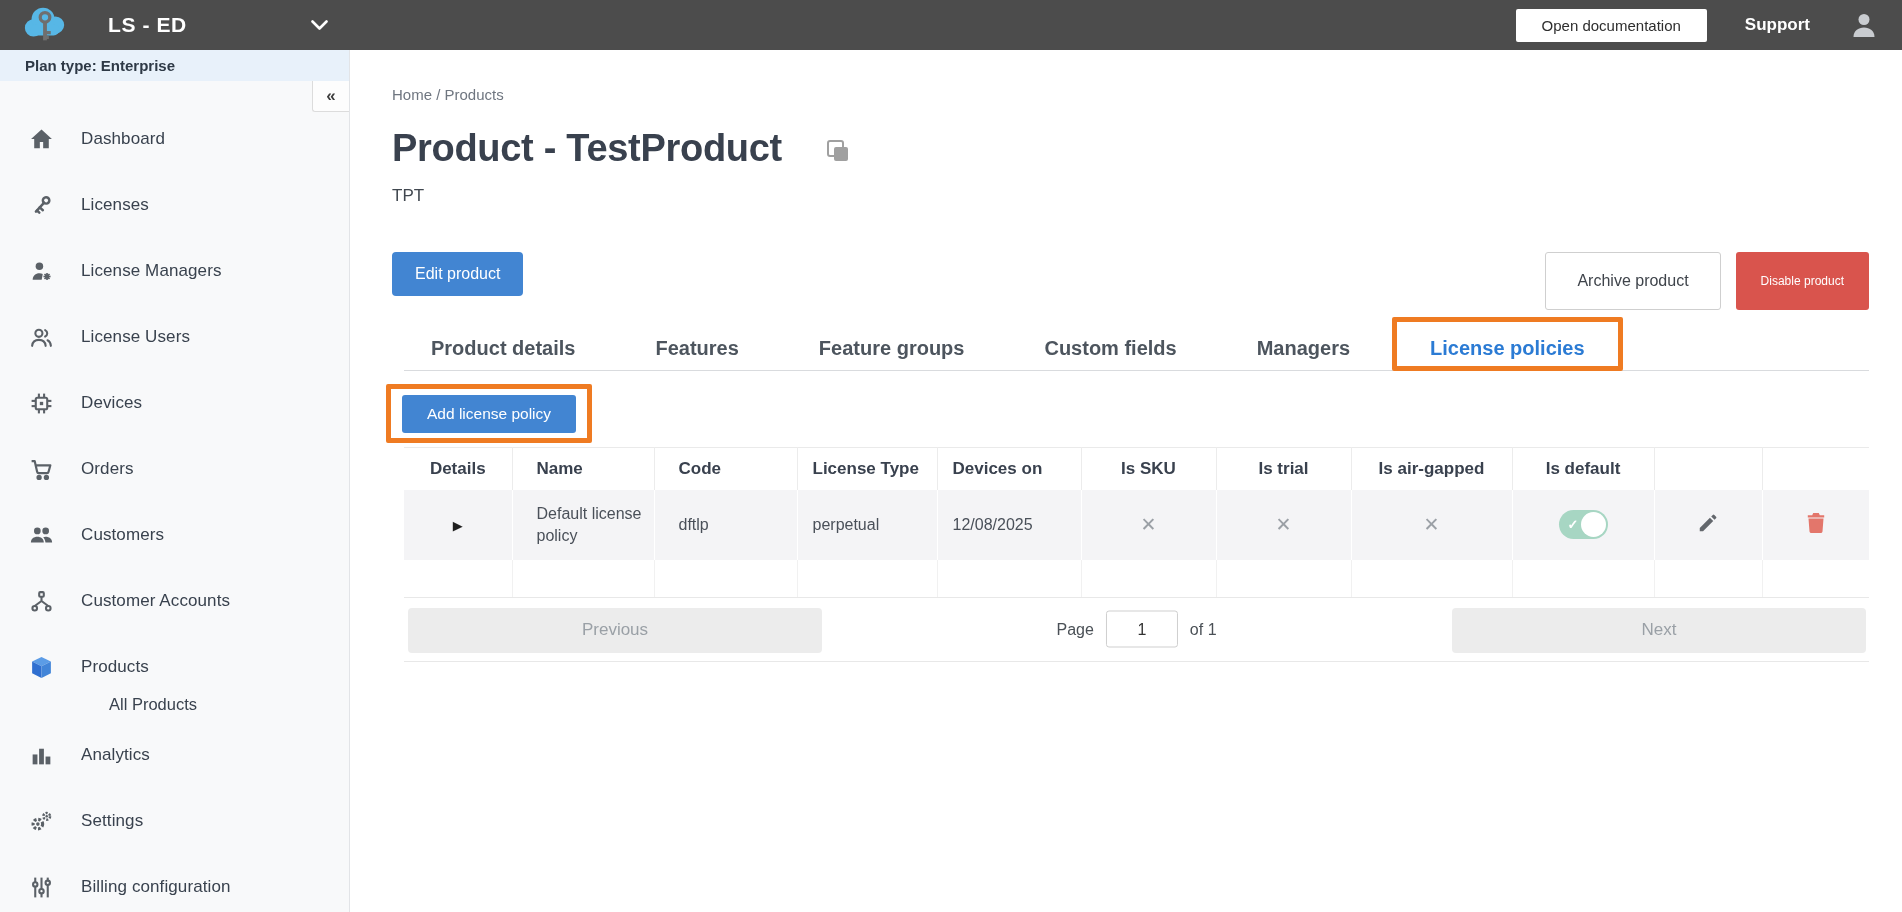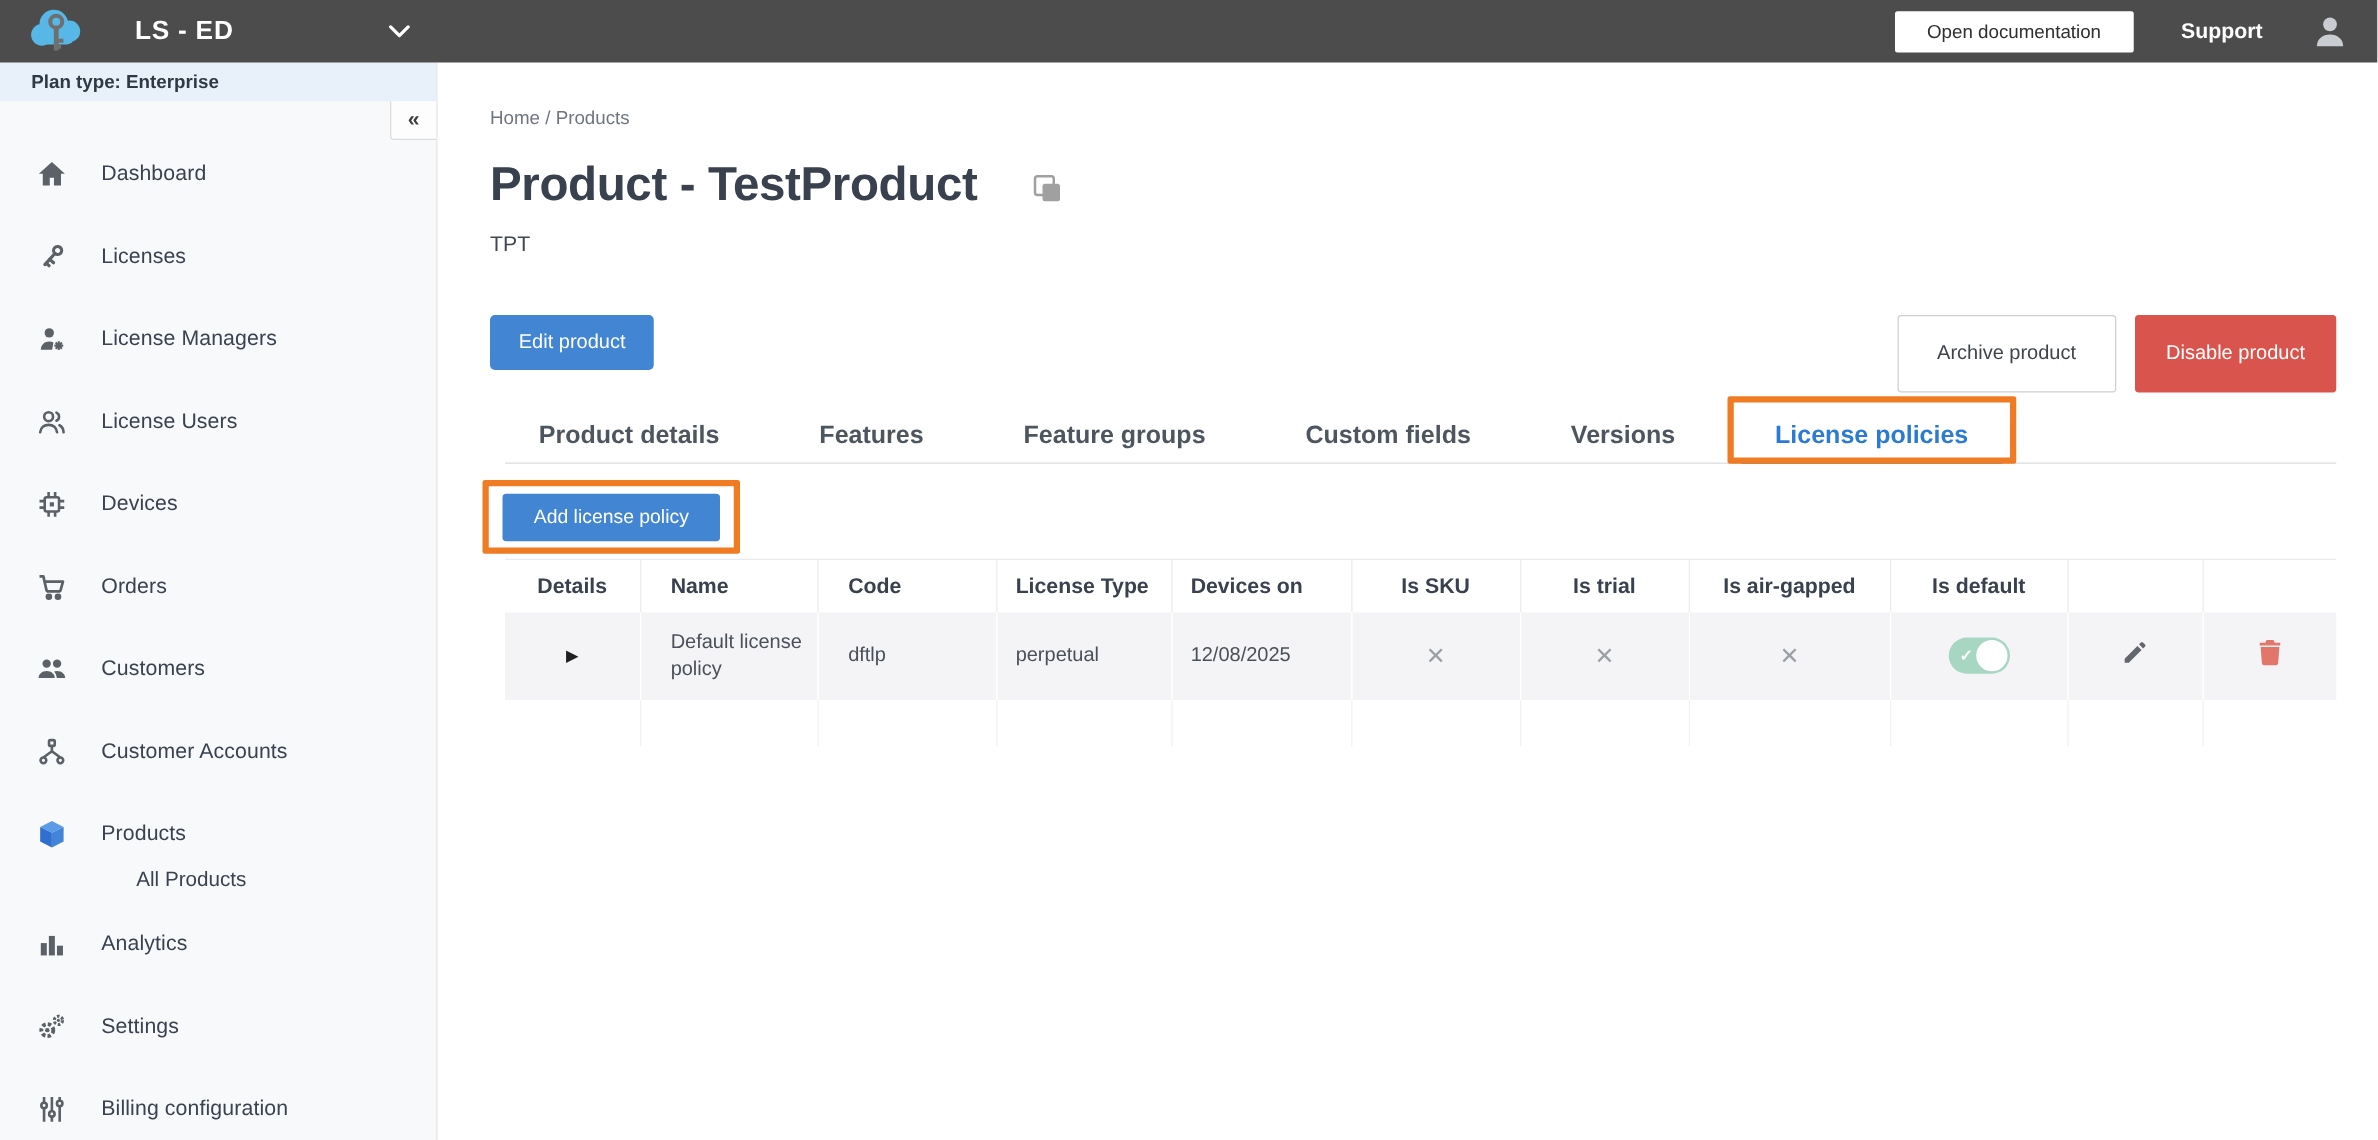--- a/index.html
+++ b/index.html
@@ -42,21 +42,21 @@
   .page-title-row { margin:24px 0 0 41px; display:flex; align-items:center; gap:43px; }
   .page-title { font-size:38px; font-weight:bold; color:#39414e; letter-spacing:-.3px; }
   .copy-icon { cursor:pointer; margin-top:4px; }
   .subtitle { margin:16px 0 0 41px; font-size:17px; color:#40474f; }
 
   .actions-row { position:relative; margin-top:46px; height:48px; }
   .btn { font-family:inherit; cursor:pointer; border-radius:3px; }
   .btn-edit { margin-left:41px; background:#4285d2; color:#fff; border:none; font-size:16px; padding:13px 23px; border-radius:4px; }
   .actions-right { position:absolute; right:33px; top:0; display:flex; gap:15px; }
   .btn-archive { background:#fff; color:#3f444b; border:1px solid #cfcfcf; font-size:16px; padding:13px 31px; }
-  .btn-disable { background:#d9544d; color:#fff; border:none; font-size:16px; padding:22px 25px; }
+  .btn-disable { background:#d9544d; color:#fff; border:none; font-size:12px; padding:22px 25px; }
 
   .tabs { margin:26px 0 0 53px; width:1465px; display:flex; gap:26px; border-bottom:1px solid #d9dbde; height:45px; }
   .tab { position:relative; display:flex; align-items:center; padding:0 27px; font-size:20px; font-weight:bold;
          color:#4d555e; cursor:pointer; white-space:nowrap; }
   .tab.active { color:#2b7bd4; }
   .tab.active::after { content:""; position:absolute; left:0; right:0; bottom:-1px; height:3px; background:#2e7cd6; }
   .annotation { position:absolute; border:5px solid #ef7b22; border-radius:2px; pointer-events:none; z-index:6; }
   .annotation.tab-note { top:-9px; left:-11px; right:-11px; bottom:-1px; }
 
   .add-wrap { position:relative; display:inline-block; margin:24px 0 0 51px; }
@@ -326,21 +326,21 @@
       <div class="tab">
           <span>Features</span>
         </div>
       <div class="tab">
           <span>Feature groups</span>
         </div>
       <div class="tab">
           <span>Custom fields</span>
         </div>
       <div class="tab">
-          <span>Versions</span>
+          <span>Managers</span>
         </div>
       <div class="tab active">
         <span>License policies</span>
         <div class="annotation tab-note"></div>
       </div>
     </div>
 
     <div class="add-wrap">
       <button class="btn btn-add">Add license policy</button>
       <div class="annotation add-note"></div>
@@ -415,15 +415,24 @@
             <td></td>
             <td></td>
             <td></td>
             <td></td>
             <td></td>
             <td></td>
         </tr>
       </tbody>
     </table>
 
+    <div class="pagination">
+      <button class="page-btn prev">Previous</button>
+      <div class="page-center">
+        <span>Page</span>
+        <input class="page-input" value="1" style="">
+        <span>of 1</span>
+      </div>
+      <button class="page-btn next">Next</button>
+    </div>
 
   </div>
 </div>
 
 </body></html>

